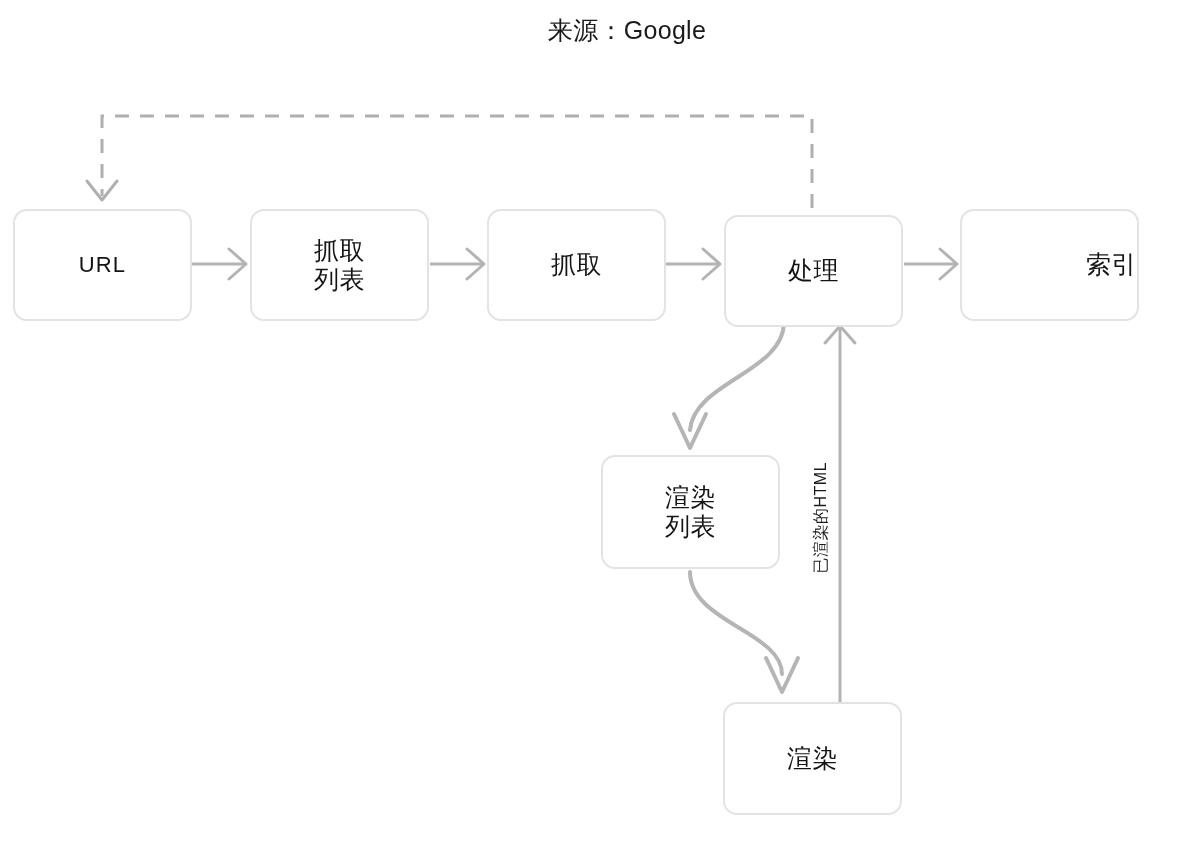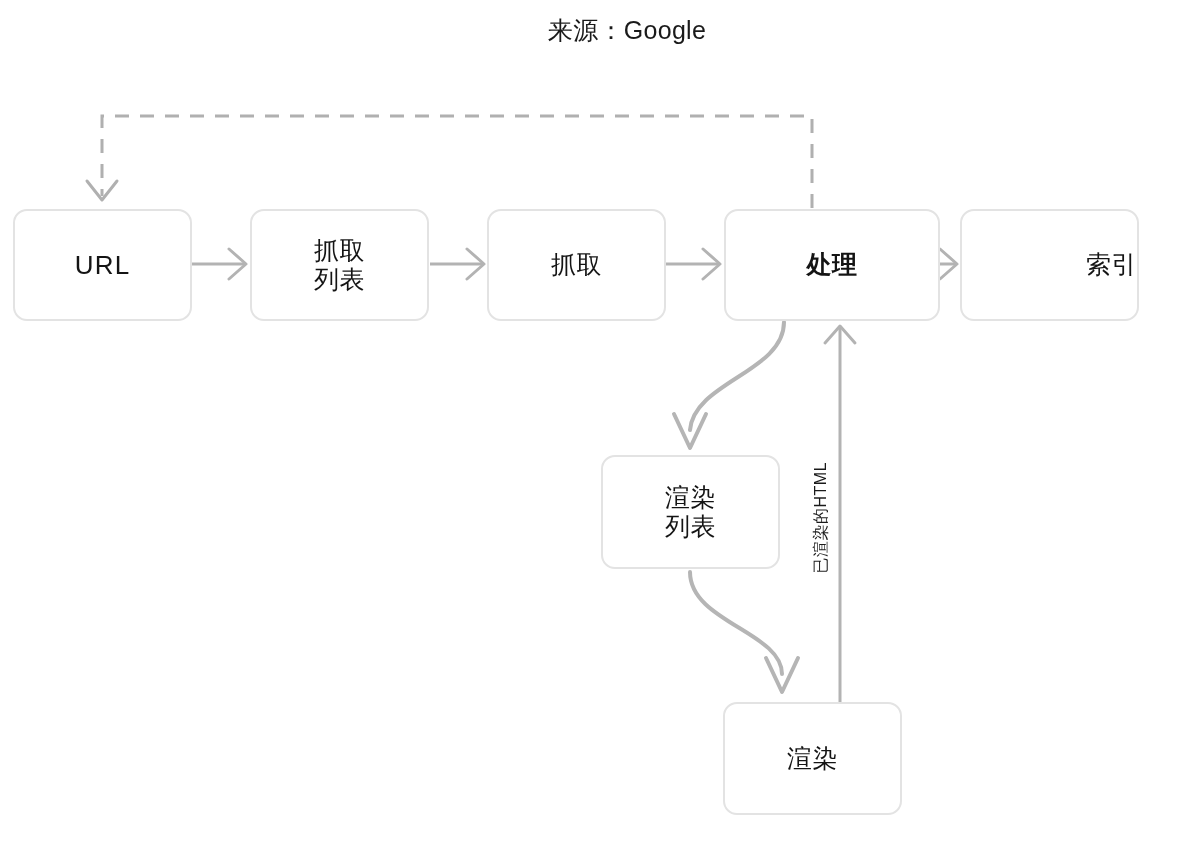--- a/index.html
+++ b/index.html
@@ -53,21 +53,21 @@
     text-align: center;
   }
   .node-label {
     font-size: 25px;
     color: #141414;
     line-height: 1.18;
     white-space: pre-line;
     letter-spacing: 0.5px;
   }
   .node-label.latin {
-    font-size: 26px;
+    font-size: 22px;
     letter-spacing: 1.2px;
     text-align: right;
   }
   .edge-label {
     position: absolute;
     font-size: 16px;
     color: #1a1a1a;
     white-space: nowrap;
     transform-origin: 50% 50%;
     letter-spacing: 0.5px;
@@ -137,21 +137,21 @@
 
   <div class="node" style="left:250px; top:209px; width:179px; height:112px;">
     <span class="node-label">抓取
 列表</span>
   </div>
 
   <div class="node" style="left:487px; top:209px; width:179px; height:112px;">
     <span class="node-label">抓取</span>
   </div>
 
-  <div class="node" style="left:724px; top:209px; width:216px; height:112px;font-weight:bold;">
+  <div class="node" style="left:724px; top:215px; width:179px; height:112px;">
     <span class="node-label">处理</span>
   </div>
 
   <div class="node" style="left:960px; top:209px; width:179px; height:112px;justify-content:flex-end;">
     <span class="node-label">索引</span>
   </div>
 
   <div class="node" style="left:601px; top:455px; width:179px; height:114px;">
     <span class="node-label">渲染
 列表</span>

